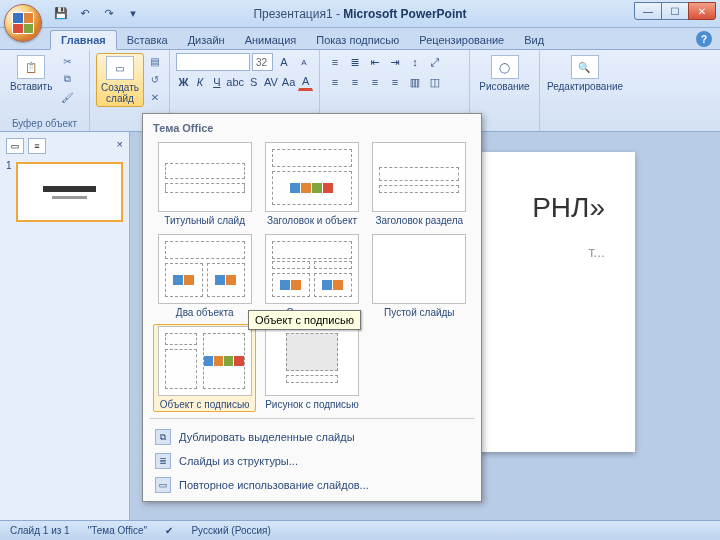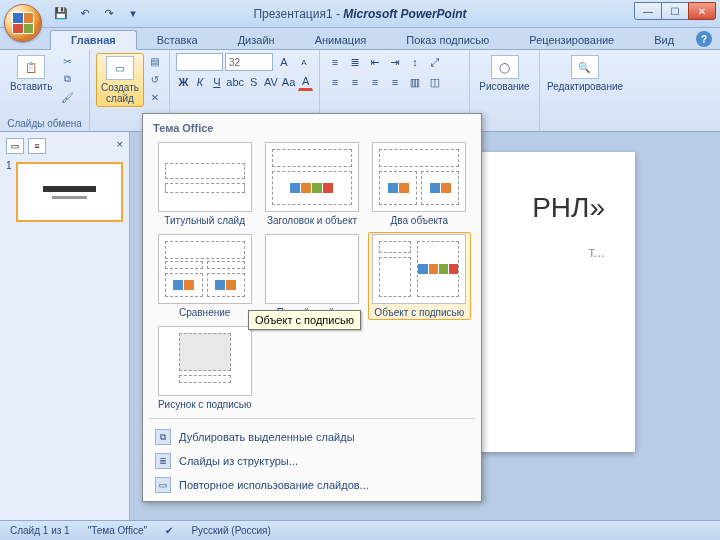--- a/index.html
+++ b/index.html
@@ -6,29 +6,29 @@
 body { width: 720px; height: 540px; background: #dfe5f2; overflow: hidden; font-size: 11px; position: relative; }
 
 
 .titlebar { height: 28px; background: linear-gradient(#d6e6f8,#c2d9f5); display: flex; align-items: center; position: relative; border-bottom: 1px solid #9bb4d6; }
 .orb { width: 38px; height: 38px; background: radial-gradient(circle at 30% 30%, #fff, #f8c96e 40%, #d87c2b 70%); border-radius: 50%; position: absolute; left: 4px; top: 4px; z-index: 20; border: 1px solid #a66; box-shadow: 0 1px 2px rgba(0,0,0,.3); display:flex; align-items:center; justify-content:center; }
 .orb-inner { width:22px; height:22px; background:#fff; border-radius:2px; display:grid; grid-template-columns:1fr 1fr; grid-template-rows:1fr 1fr; gap:1px; padding:1px;}
 .orb-inner span:nth-child(1){background:#3b72c4;} .orb-inner span:nth-child(2){background:#e38336;} .orb-inner span:nth-child(3){background:#d94b3a;} .orb-inner span:nth-child(4){background:#7fa73e;}
 .qat { margin-left: 50px; display: flex; gap: 2px; }
 .qat-btn { width: 22px; height: 20px; display: flex; align-items: center; justify-content: center; color: #2b4a7a; border-radius:2px; }
 .title-text { position: absolute; left: 50%; transform: translateX(-50%); color: #3b5173; font-size: 12px; white-space: nowrap; }
-.title-text b { color: #1f3a63; font-style: italic; }
+.title-text b { color: #1f3a63; }
 .winbtns { position: absolute; right: 4px; top: 2px; display: flex; }
 .winbtn { width: 28px; height: 18px; border: 1px solid #5a7aa8; background: linear-gradient(#eaf2fb,#cfe0f3); display:flex; align-items:center; justify-content:center; font-size:10px; color:#2b4a7a; margin-left:-1px;}
 .winbtn.min{border-radius:0 0 0 3px;}
 .winbtn.close { background: linear-gradient(#f2a088,#d9523b); color:#fff; border-radius:0 0 3px 0; border-color:#a03b28;}
 
 
 .ribtabs { height: 22px; background: #c9dbf2; display: flex; align-items: flex-end; padding-left: 50px; border-bottom: 1px solid #8faad0; position: relative; }
-.ribtab { padding: 3px 20px 3px; color: #2b4a7a; cursor: default; font-size: 11px; }
+.ribtab { padding: 3px 10px 3px; color: #2b4a7a; cursor: default; font-size: 11px; }
 .ribtab.active { background: #e6eefb; border: 1px solid #8faad0; border-bottom: 1px solid #e6eefb; border-radius: 3px 3px 0 0; margin-bottom:-1px; color:#2e5ea3; font-weight:bold;}
 .helpbtn { position:absolute; right:8px; top:3px; width:16px; height:16px; border-radius:50%; background:#4b8ed0; color:#fff; display:flex; align-items:center; justify-content:center; font-size:10px; font-weight:bold;}
 
 
 .ribbon { height: 82px; background: linear-gradient(#e6eefb,#d3e1f4); border-bottom: 1px solid #8faad0; display: flex; }
 .group { border-right: 1px solid #b6c9e2; padding: 3px 6px 1px; display: flex; flex-direction: column; justify-content: space-between; }
 .group-label { text-align: center; font-size: 10px; color: #4a6a9a; padding-bottom:1px;}
 .bigbtn { display: flex; flex-direction: column; align-items: center; padding: 2px 4px; border-radius: 3px; gap:2px; font-size:10px; color:#2b4a7a;}
 .bigbtn.active { background: linear-gradient(#fff3d6,#ffd978); border:1px solid #d8a638;}
 .bigbtn-icon { width: 28px; height: 24px; background:#fff; border:1px solid #a8bcd8; display:flex; align-items:center; justify-content:center;}
@@ -128,21 +128,21 @@
       <div class="bigbtn">
         <div class="bigbtn-icon">📋</div>
         <span>Вставить</span>
       </div>
       <div class="smallbtn-col">
         <div class="smallbtn">✂</div>
         <div class="smallbtn">⧉</div>
         <div class="smallbtn">🖌</div>
       </div>
     </div>
-    <div class="group-label">Слайды обмена</div>
+    <div class="group-label">Буфер объект</div>
   </div>
 
   <div class="group" style="width:80px">
     <div class="grp-row">
       <div class="bigbtn active">
         <div class="bigbtn-icon">▭</div>
         <span style="white-space:pre; text-align:center;">Создать
 слайд</span>
       </div>
       <div class="smallbtn-col">
@@ -151,21 +151,21 @@
         <div class="smallbtn">✕</div>
       </div>
     </div>
     <div class="group-label">&nbsp;</div>
   </div>
 
   <div class="group" style="width:150px">
     <div>
       <div class="font-row">
         <div class="font-combo" style="flex:1">&nbsp;</div>
-        <div class="font-combo" style="width:48px">
+        <div class="font-combo" style="width:21px">
             <span>32</span>
           </div>
         <div class="fmtbtn">A</div>
         <div class="fmtbtn" style="font-size:8px">A</div>
       </div>
       <div class="font-row">
         <div class="fmtbtn">
             <b>Ж</b>
           </div>
         <div class="fmtbtn">
@@ -263,20 +263,27 @@
             <span></span>
             <span></span>
             <span></span>
             <span></span>
           </div>
         </div>
       <span>Заголовок и объект</span>
     </div>
     <div class="gal-item">
       <div class="gal-thumb">
+          <div class="gt-box" style="left:6px;right:6px;top:24px;height:14px"></div>
+          <div class="gt-box" style="left:6px;right:6px;top:42px;height:8px"></div>
+        </div>
+      <span>Заголовок раздела</span>
+    </div>
+    <div class="gal-item">
+      <div class="gal-thumb">
           <div class="gt-box gt-title"></div>
           <div class="gt-box gt-left gt-icons">
             <span></span>
             <span></span>
           </div>
           <div class="gt-box gt-right gt-icons">
             <span></span>
             <span></span>
           </div>
         </div>

